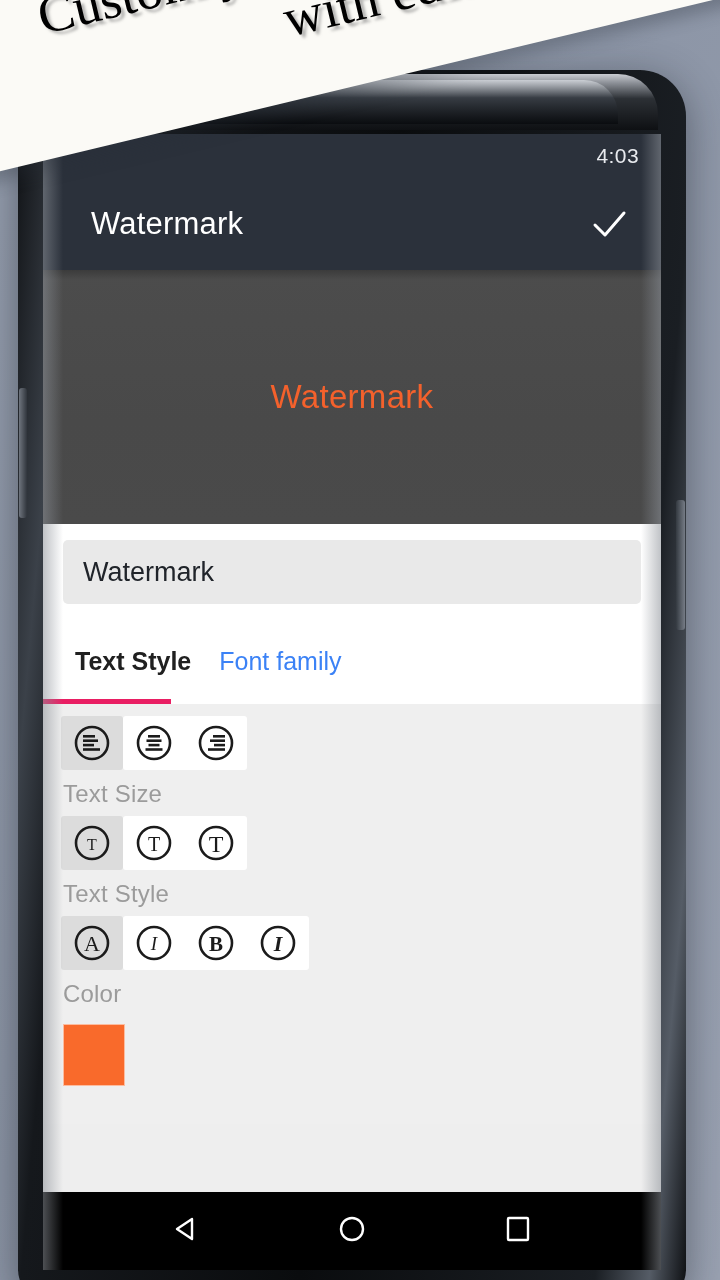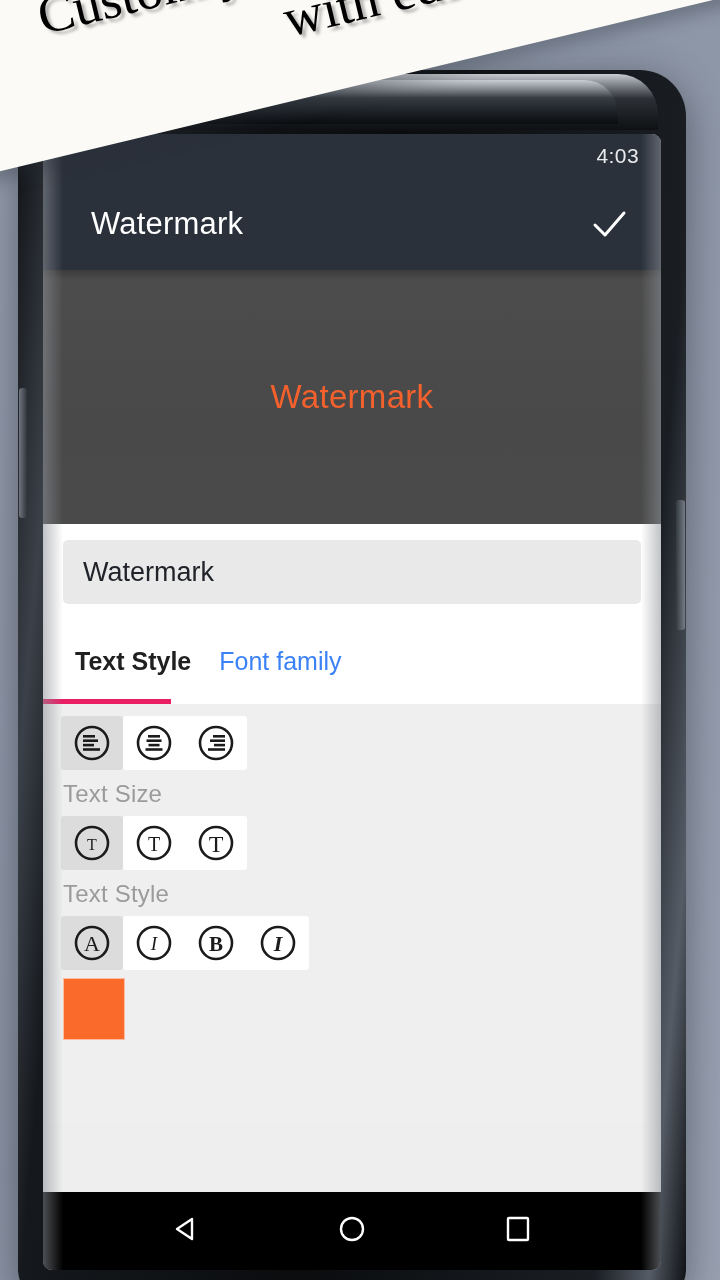--- a/index.html
+++ b/index.html
@@ -72,21 +72,20 @@
 
   
   .screen {
     position: absolute;
     left: 25px;
     top: 64px;
     width: 618px;
     height: 1136px;
     background: #eeeeee;
     overflow: hidden;
-    border-radius: 9px;
   }
 
   
   .glass-l, .glass-r {
     position: absolute; top: 0; bottom: 0; width: 20px;
     pointer-events: none; z-index: 30;
   }
   .glass-l { left: 0; background: linear-gradient(90deg, rgba(140,145,152,.55), rgba(255,255,255,0)); }
   .glass-r { right: 0; background: linear-gradient(270deg, rgba(140,145,152,.55), rgba(255,255,255,0)); }
 
@@ -421,20 +420,21 @@
               <span>
                 <svg width="42" height="42" viewBox="0 0 42 42">
                   <circle cx="21" cy="21" r="16" fill="none" stroke="#1b1b1b" stroke-width="2.6"></circle>
                   <text x="21" y="29" font-family="Liberation Serif, serif" font-style="italic" font-weight="bold" font-size="22" text-anchor="middle" fill="#1b1b1b">I</text>
                 </svg>
               </span>
             </div>
           </div>
         </div>
 
+        <div class="section-label">Color</div>
         <div class="swatch-row">
           <div class="swatch"></div>
         </div>
 
       </div>
     </div>
 
     <div class="navbar">
       <div class="nav-btn">
         <span>

